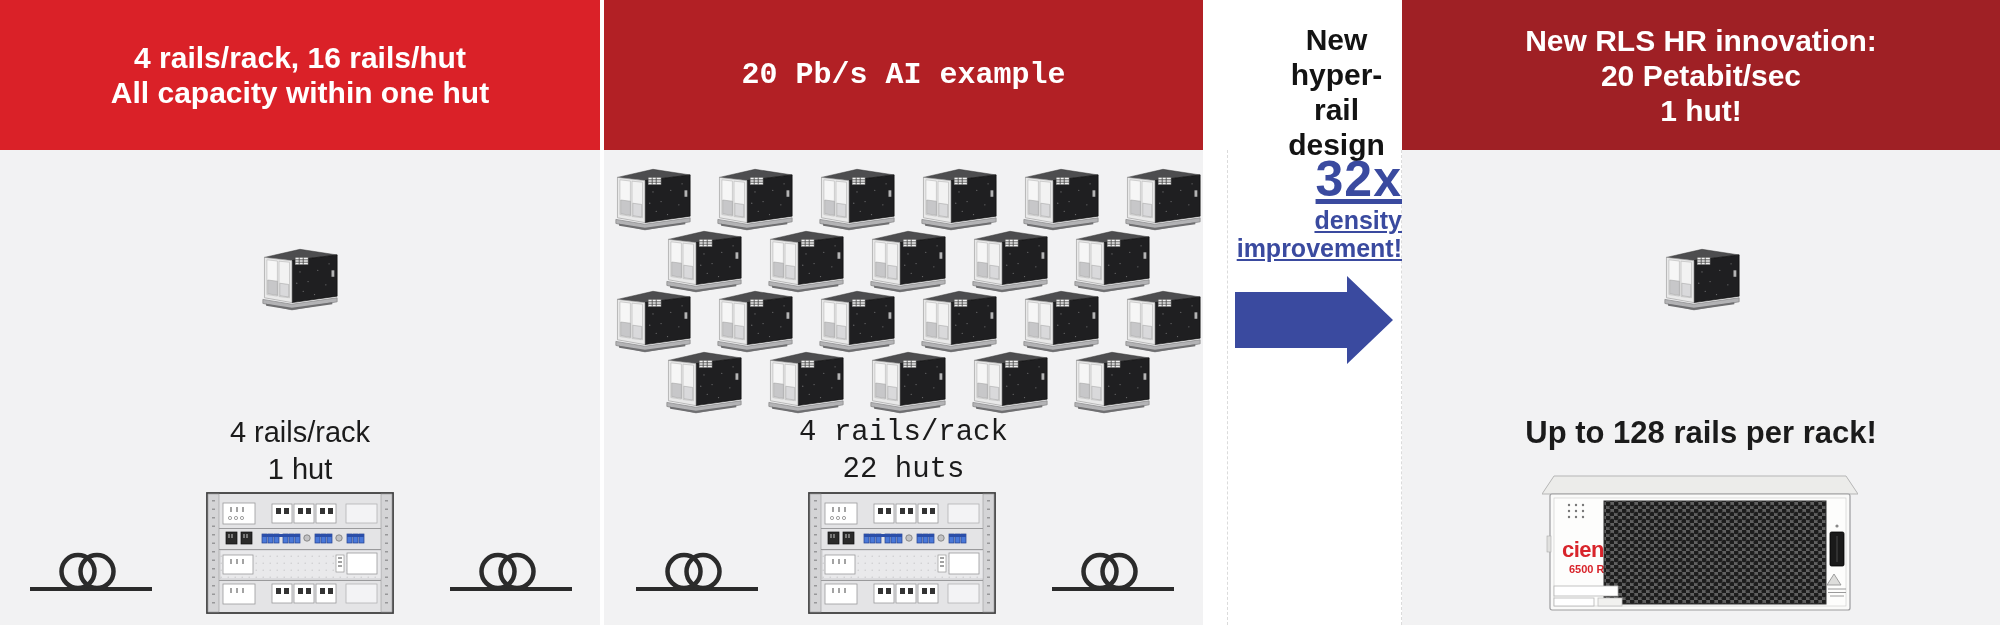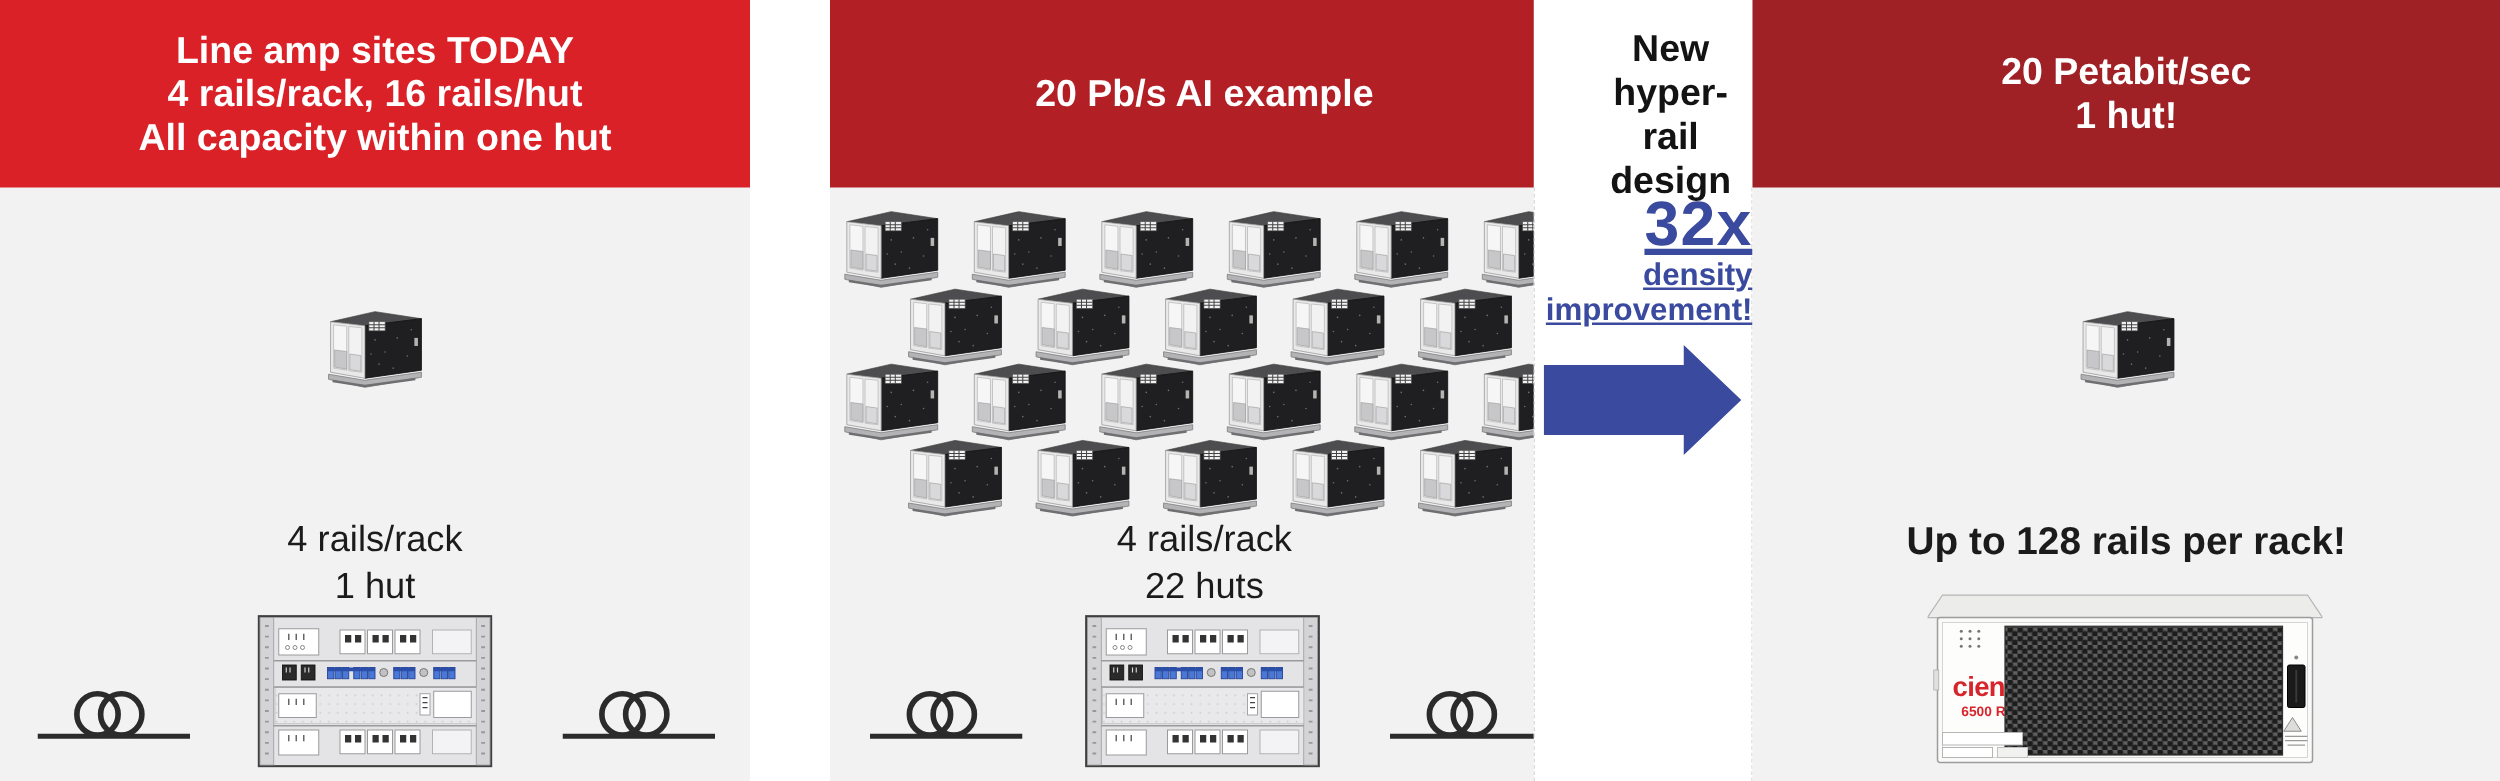--- a/index.html
+++ b/index.html
@@ -5,21 +5,21 @@
   html,body{margin:0;padding:0;}
   body{
     width:2000px;height:625px;position:relative;overflow:hidden;
     background:#ffffff;
     font-family:"Liberation Sans", sans-serif;
     --panel-bg:#F2F2F3; --red-bright:#DA2128; --red-mid:#B22025; --red-dark:#9F2025;
     --accent:#3A4A9F; --ink:#1B1B1B;
   }
   .panel{position:absolute;top:0;height:625px;background:var(--panel-bg);}
   #panel-left{left:0;width:600px;}
-  #panel-mid{left:664px;width:599px;}
+  #panel-mid{left:604px;width:599px;font-family:Liberation Mono, monospace;}
   #panel-right{left:1402px;width:598px;}
   #connector{position:absolute;top:0;left:1227px;width:175px;height:625px;background:#ffffff;}
 
   .hdr{
     position:absolute;top:0;left:0;right:0;height:150px;
     display:flex;flex-direction:column;justify-content:center;align-items:center;
     color:#fff;font-weight:bold;font-size:30px;line-height:35px;text-align:center;
   }
   #panel-left .hdr{background:var(--red-bright);}
   #panel-mid .hdr{background:var(--red-mid);}
@@ -180,21 +180,20 @@
         <rect x="114" y="96" width="5" height="6" fill="#333"></rect>
           <rect x="122" y="96" width="5" height="6" fill="#333"></rect>
         <rect x="140" y="92" width="31" height="19" fill="#f3f3f5" stroke="#b2b2b4" stroke-width="0.8"></rect>
       </g>
     </symbol>
   </defs>
 </svg>
 
 <div class="panel" id="panel-left">
   <div class="hdr">
-    <div>Line amp sites TODAY</div>
     <div>4 rails/rack, 16 rails/hut</div>
     <div>All capacity within one hut</div>
   </div>
   <svg class="hut" style="left:258px;top:246px" viewBox="0 0 104 84">
       <use href="#sym-hut"></use>
     </svg>
   <div class="caption">
     <div>4 rails/rack</div>
     <div>1 hut</div>
   </div>
@@ -309,20 +308,21 @@
     <div class="stat-line">density</div>
     <div class="stat-line">improvement!</div>
   </div>
   <svg class="conn-arrow" viewBox="0 0 158 88">
     <polygon points="0,16 112,16 112,0 158,44 112,88 112,72 0,72" fill="#3A4A9F"></polygon>
   </svg>
 </div>
 
 <div class="panel" id="panel-right">
   <div class="hdr">
+    <div>New RLS HR innovation:</div>
     <div>20 Petabit/sec</div>
     <div>1 hut!</div>
   </div>
   <svg class="hut" style="left:258px;top:246px" viewBox="0 0 104 84">
       <use href="#sym-hut"></use>
     </svg>
   <div class="caption bold">Up to 128 rails per rack!</div>
   <svg class="chassis" style="left:140px;top:474px" viewBox="0 0 316 140">
     <polygon points="12,2 304,2 316,20 0,20" fill="#ececea" stroke="#b5b5b5" stroke-width="1"></polygon>
     <rect x="8" y="20" width="300" height="116" rx="2" fill="#fafaf9" stroke="#9c9c9e" stroke-width="1.2"></rect>

